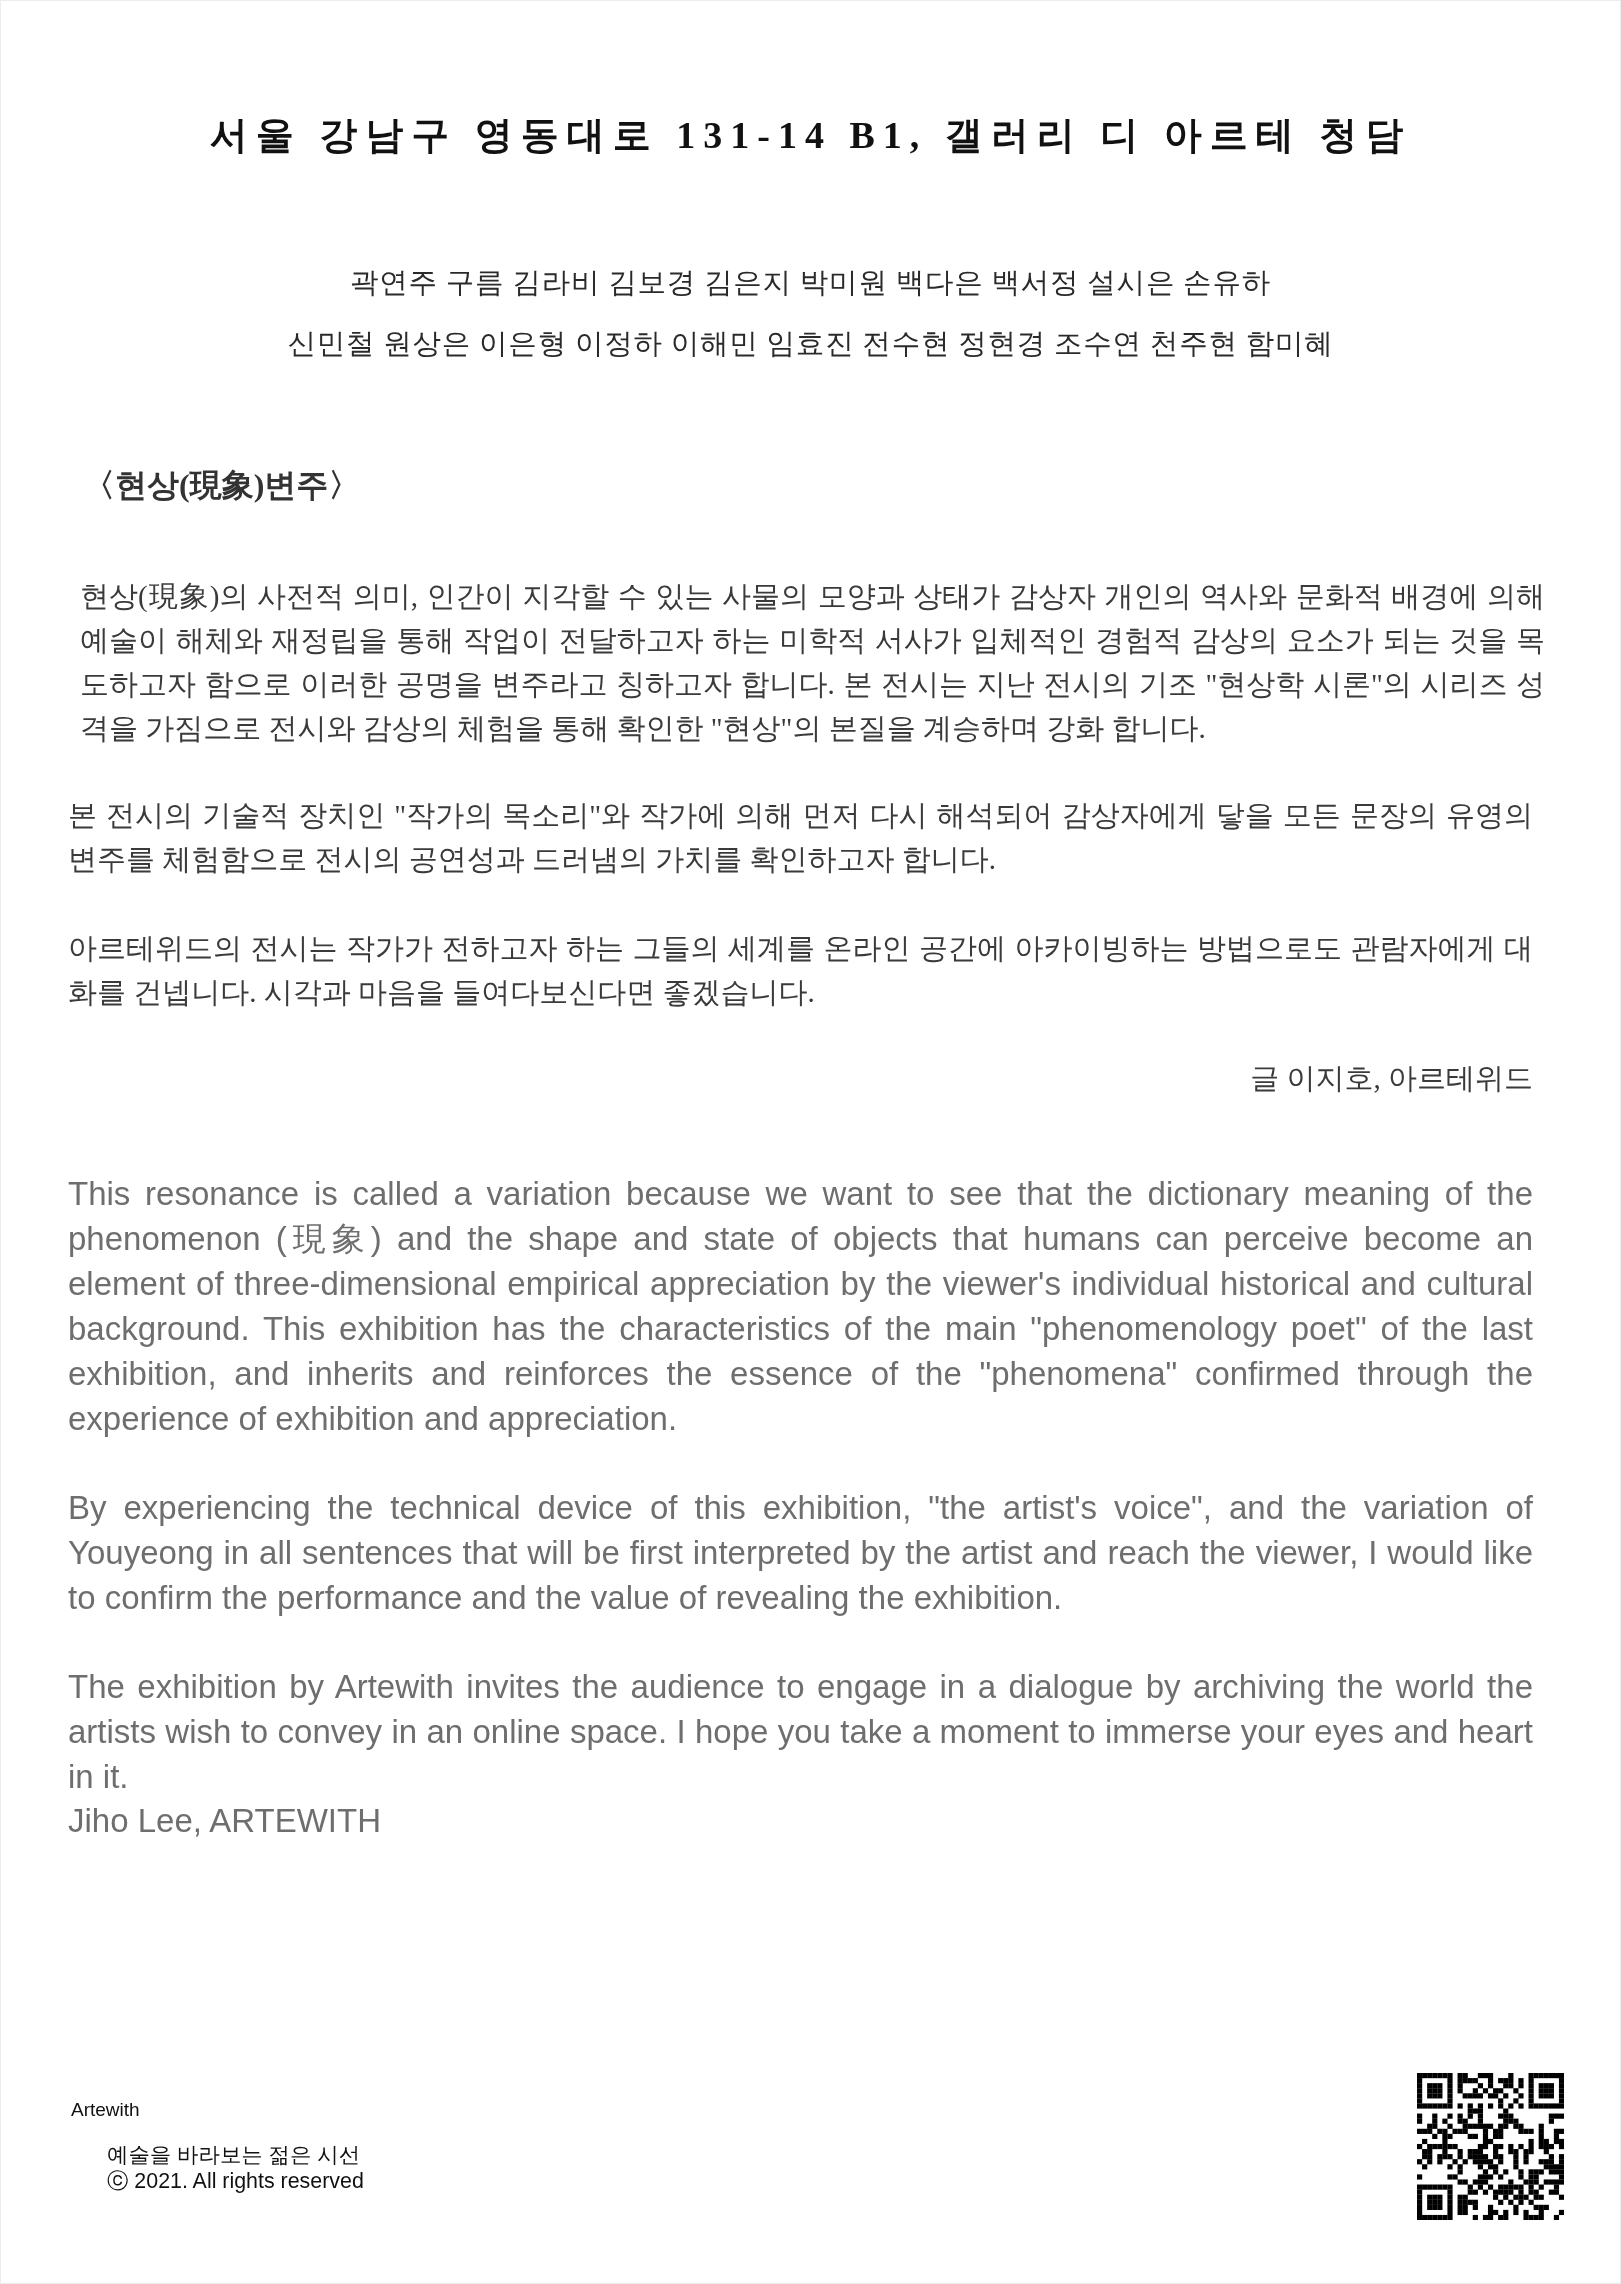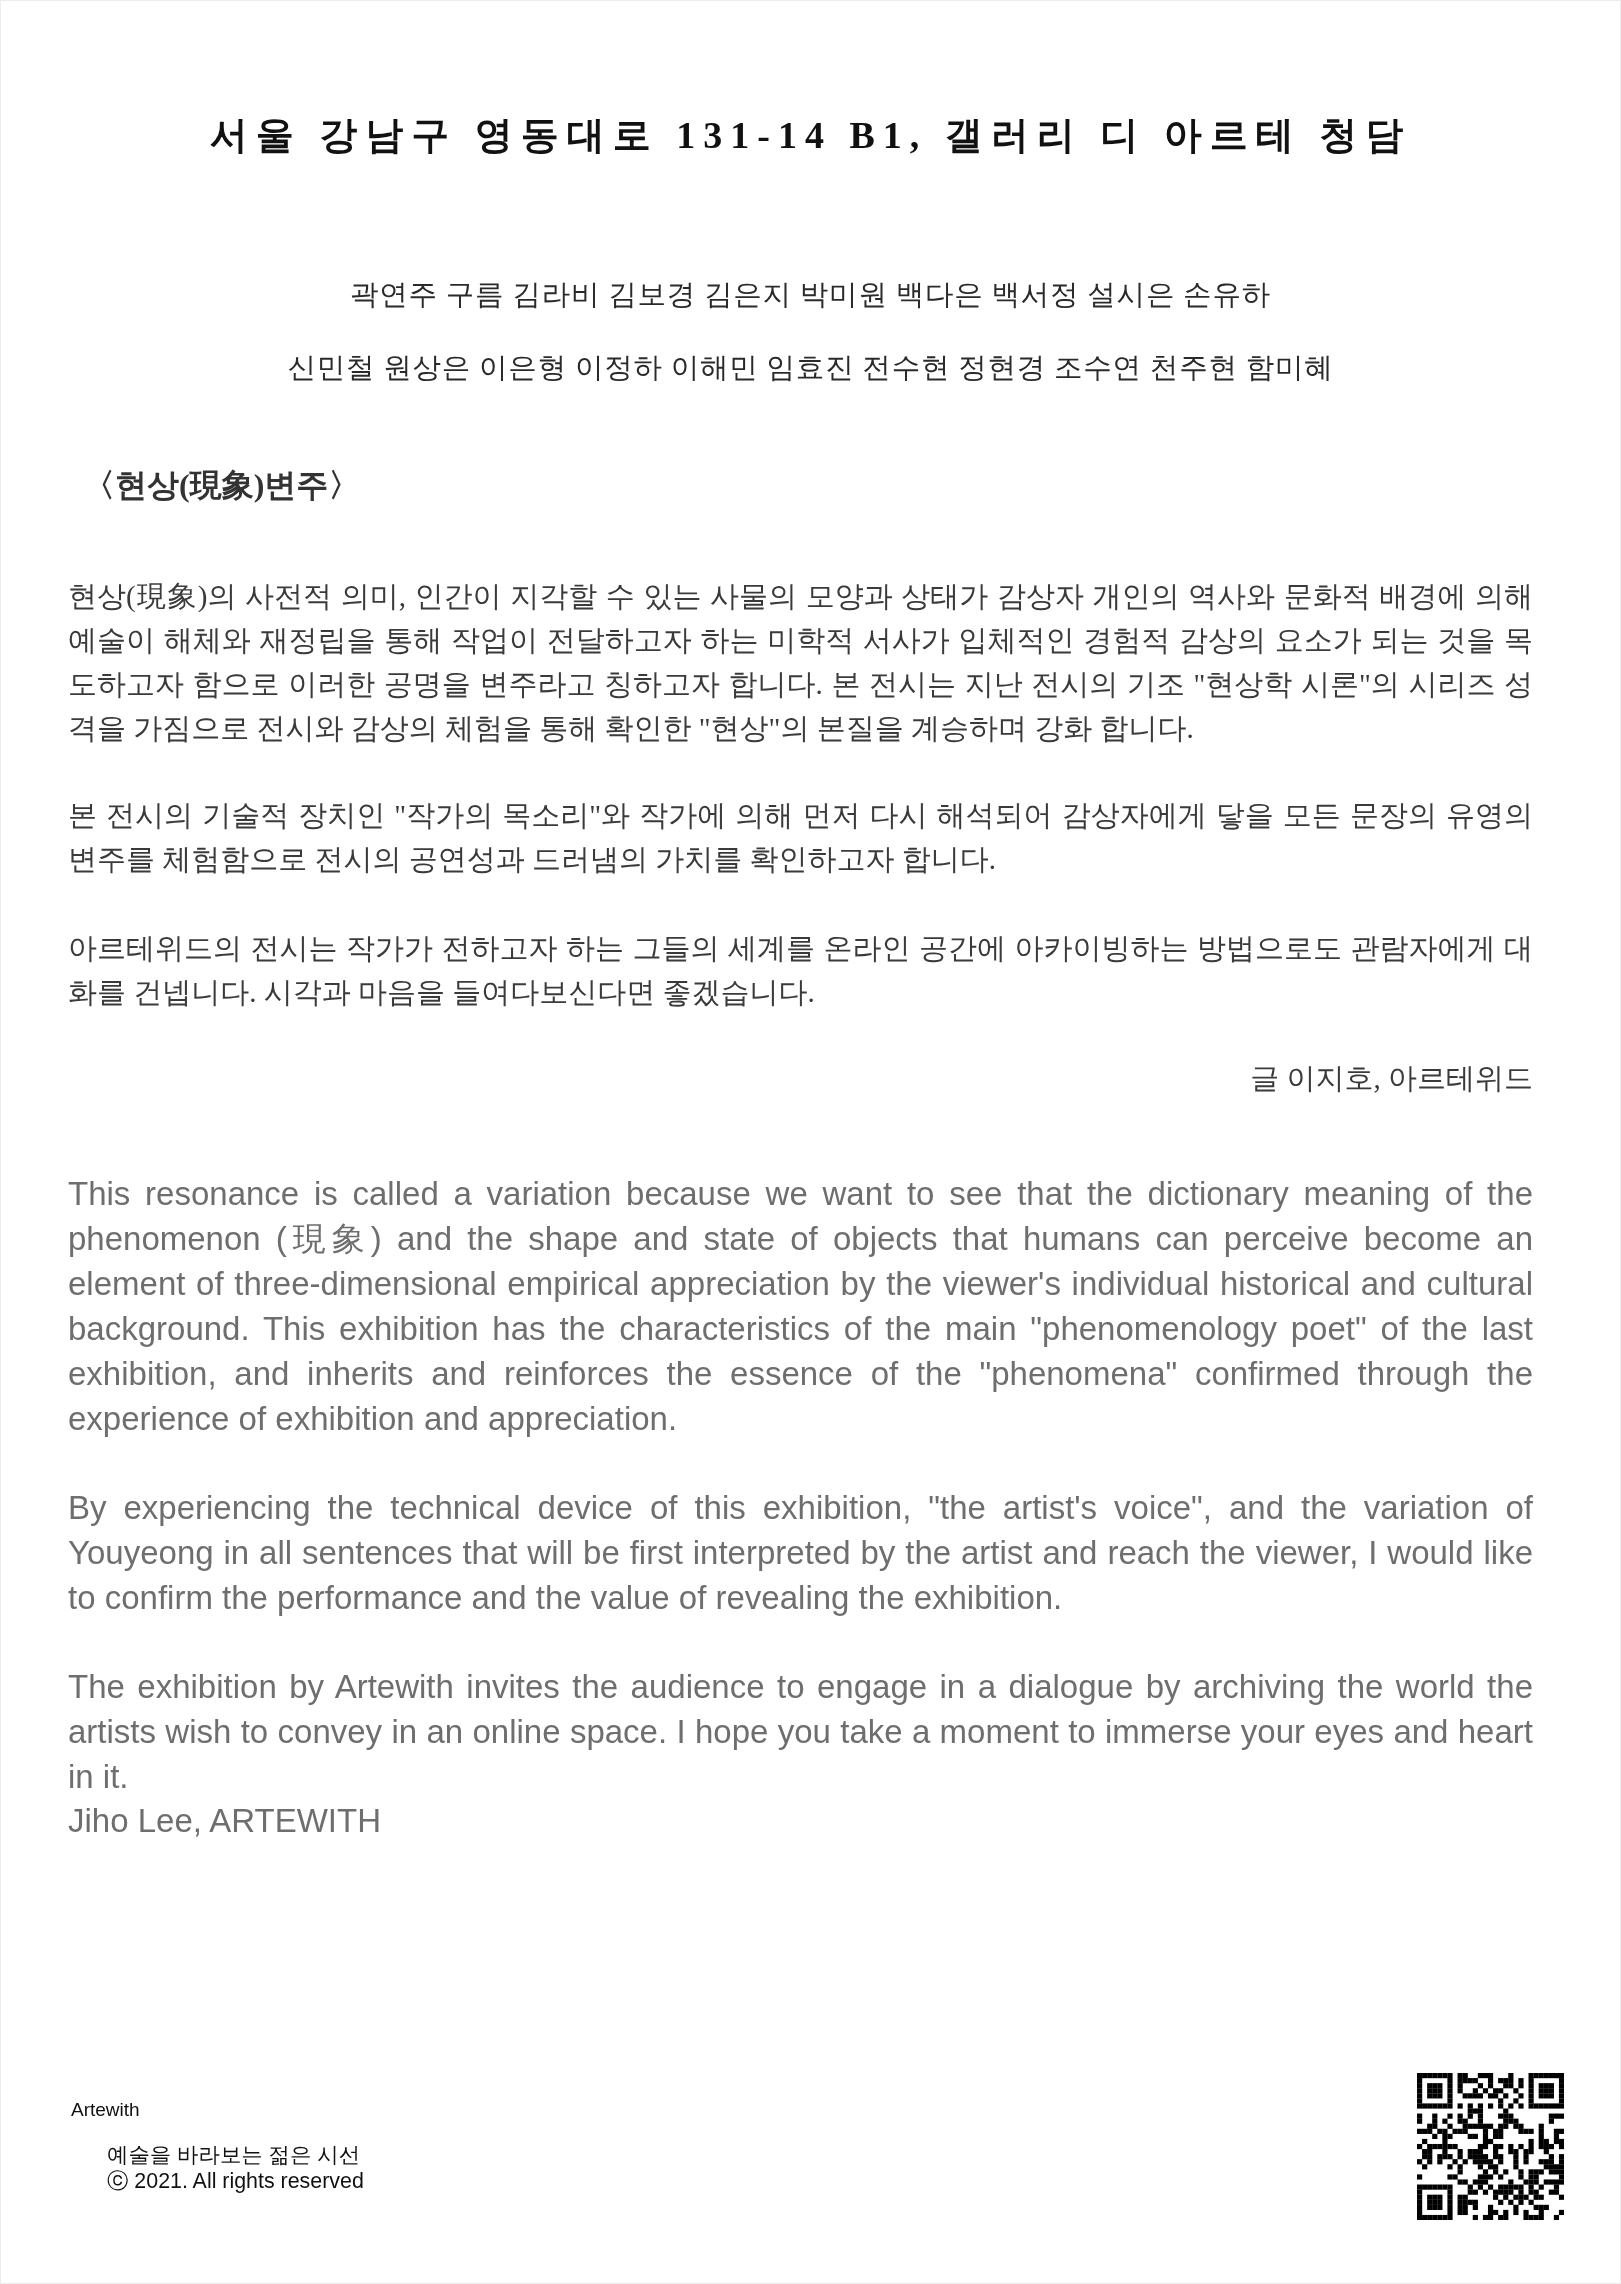--- a/index.html
+++ b/index.html
@@ -32,42 +32,42 @@
     top: 249px;
     left: 0;
     width: 100%;
     text-align: center;
     font-family: "Liberation Serif", serif;
     font-size: 28.5px;
     line-height: 57px;
     color: #2a2a2a;
     letter-spacing: 0.8px;
   }
-  .artists p { margin: 16px; }
+  .artists p { margin: 4px; }
   .section-title {
     position: absolute;
     top: 448px;
     left: 67px;
     font-family: "Liberation Serif", serif;
     font-size: 32px;
     color: #333333;
     margin: 15px;
   }
   .ko-para {
     position: absolute;
     left: 67px;
     width: 1465px;
     margin: 0;
     font-family: "Liberation Serif", serif;
     font-size: 29px;
     line-height: 44px;
     color: #3a3a3a;
     text-align: justify;
   }
-  .ko-p1 { top: 573px; }
+  .ko-p1 { top: 573px; margin-left: 12px; }
   .ko-p2 { top: 792px; }
   .ko-p3 { top: 925px; }
   .ko-byline { top: 1055px; text-align: right; }
   .en-para {
     position: absolute;
     left: 67px;
     width: 1465px;
     margin: 0;
     font-family: "Liberation Sans", sans-serif;
     font-weight: 300;

